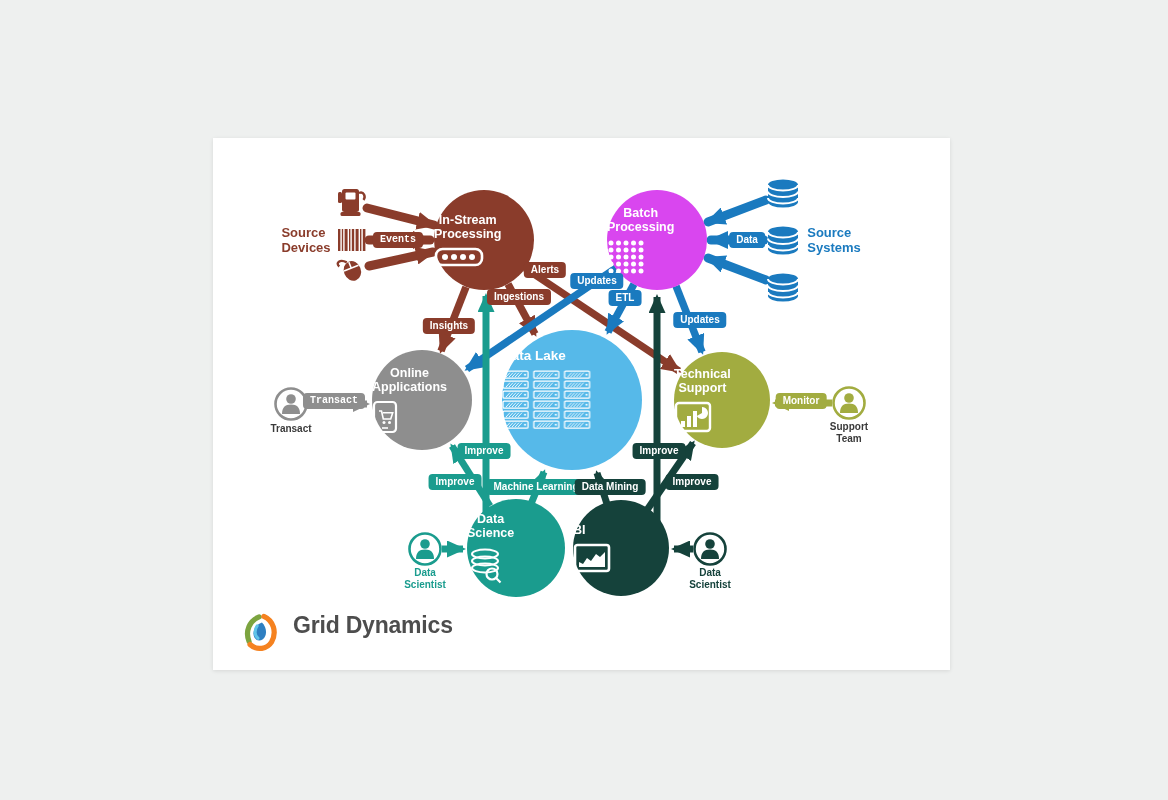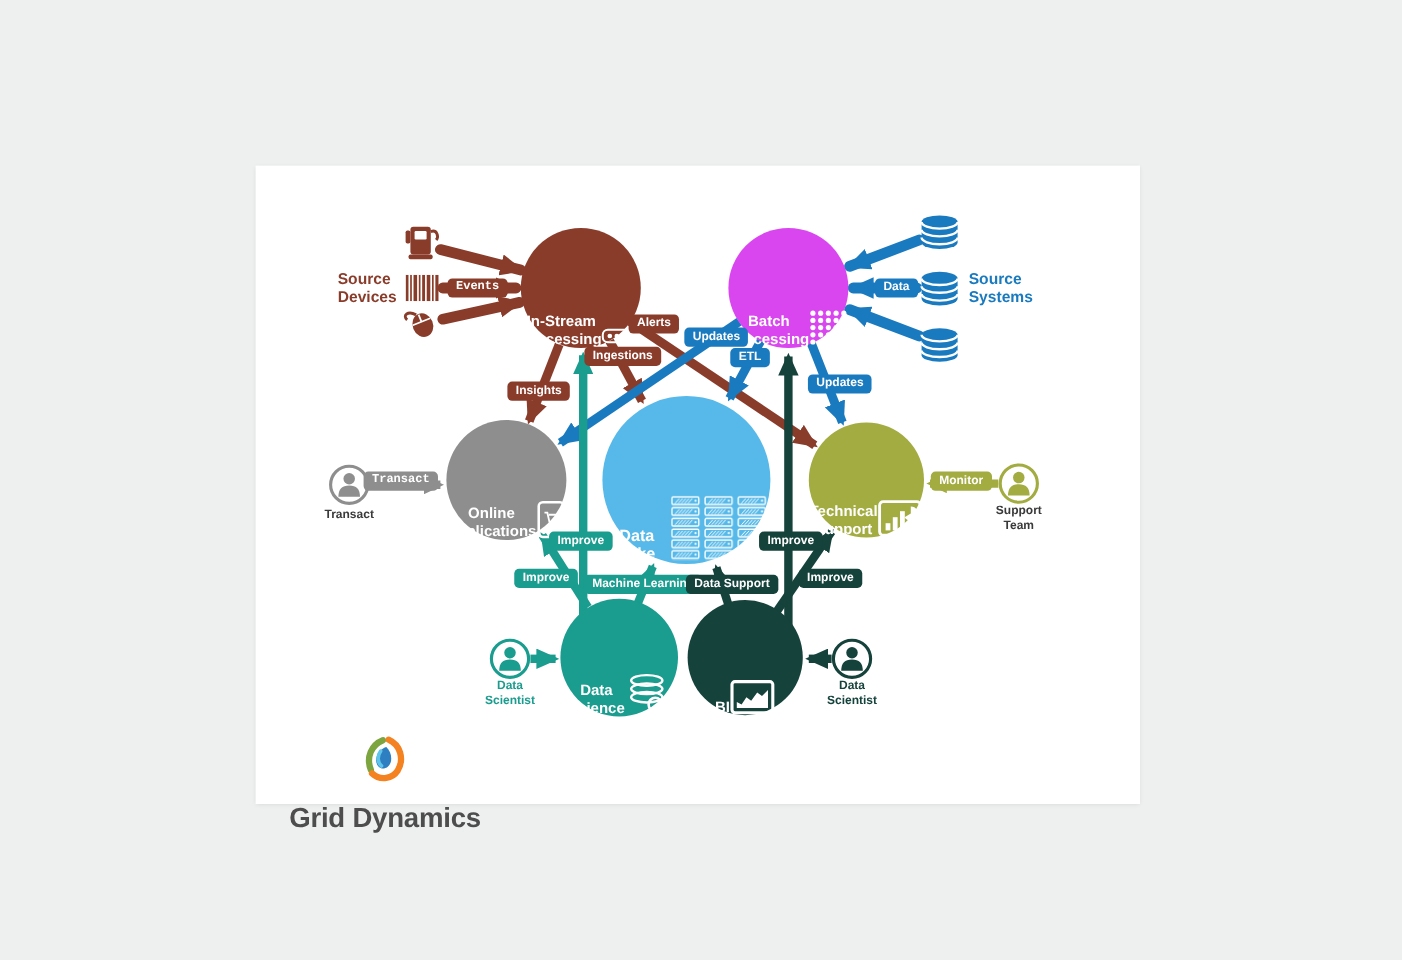--- a/index.html
+++ b/index.html
@@ -1,40 +1,40 @@
 <!DOCTYPE html>
 <html><head>
 <meta charset="utf-8">
 <style>
   * { margin:0; padding:0; box-sizing:border-box; }
   html,body { width:1168px; height:800px; }
   body { font-family:"Liberation Sans", sans-serif; background:#eef0ef; position:relative; overflow:hidden; }
   .page { position:absolute; inset:0; background:#eef0ef; }
   .card { position:absolute; left:213px; top:138px; width:737px; height:532px; background:#ffffff; box-shadow:0 1px 4px rgba(0,0,0,.10); }
   .arrows { position:absolute; left:0; top:0; width:737px; height:532px; }
-  .node { position:absolute; border-radius:50%; display:flex; flex-direction:row; align-items:flex-end; justify-content:center; color:#fff; text-align:center; }
+  .node { position:absolute; border-radius:50%; display:flex; flex-direction:column; align-items:flex-start; justify-content:center; color:#fff; text-align:center; }
   .node-label { font-weight:bold; font-size:12.5px; line-height:1.15; white-space:pre-line; }
   .n-instream { left:221px; top:52px;  width:100px; height:100px; background:#8a3c2b; }
   .n-batch    { left:394px; top:52px;  width:100px; height:100px; background:#d946ef; }
   .n-datalake { left:289px; top:192px; width:140px; height:140px; background:#56b9e9; justify-content:flex-start; padding-top:18px; }
   .n-datalake .node-label { font-size:13.5px; }
   .n-online   { left:159px; top:212px; width:100px; height:100px; background:#8e8e8e; }
   .n-tech     { left:461px; top:214px; width:96px;  height:96px;  background:#a2ac40; }
   .n-ds       { left:254px; top:361px; width:98px;  height:98px;  background:#1a9c8e; }
   .n-bi       { left:360px; top:362px; width:96px;  height:96px;  background:#15423b; }
   .node svg { margin-top:6px; display:block; }
   .tag { position:absolute; transform:translate(-50%,-50%); color:#fff; font-size:10px; font-weight:bold; padding:3px 7px; border-radius:4px; white-space:nowrap; line-height:1; z-index:5; }
   .tg-brown { background:#8a3c2b; } .tg-blue { background:#1a7abf; } .tg-teal { background:#1a9c8e; }
   .tg-dark { background:#15423b; } .tg-gray { background:#8e8e8e;font-family:Liberation Mono, monospace; } .tg-olive { background:#a2ac40; }
   .side-label { position:absolute; transform:translate(-50%,-50%); font-weight:bold; font-size:13px; line-height:1.15; white-space:pre-line; text-align:left; }
   .sl-brown { color:#8a3c2b; } .sl-blue { color:#1a7abf; }
   .mini-label { position:absolute; transform:translate(-50%,-50%); font-size:10px; font-weight:bold; line-height:1.15; white-space:pre-line; text-align:center; color:#3a3a3a; }
   .ml-teal { color:#1a9c8e; } .ml-dark { color:#15423b; }
   .icon-abs { position:absolute; }
-  .logo { position:absolute; left:28px; top:474px; display:flex; align-items:center; gap:12px;flex-direction:column; }
+  .logo { position:absolute; left:28px; top:474px; display:flex; align-items:flex-start; gap:12px; }
   .logo-text { font-size:23px; font-weight:600; color:#4d4d4d; letter-spacing:-0.2px; }
 </style>
 </head>
 <body>
 
 <div class="page">
   <div class="card">
 
     <svg class="arrows" viewBox="0 0 737 532">
       <defs>
@@ -281,21 +281,21 @@
     <div class="tag tg-blue" style="left:534px; top:102px;">Data</div>
     <div class="tag tg-brown" style="left:332px; top:132px;">Alerts</div>
     <div class="tag tg-blue" style="left:384px; top:143px;">Updates</div>
     <div class="tag tg-brown" style="left:306px; top:159px;">Ingestions</div>
     <div class="tag tg-blue" style="left:412px; top:160px;">ETL</div>
     <div class="tag tg-brown" style="left:236px; top:188px;">Insights</div>
     <div class="tag tg-blue" style="left:487px; top:182px;">Updates</div>
     <div class="tag tg-teal" style="left:271px; top:313px;">Improve</div>
     <div class="tag tg-teal" style="left:242px; top:344px;">Improve</div>
     <div class="tag tg-teal" style="left:323px; top:349px;">Machine Learning</div>
-    <div class="tag tg-dark" style="left:397px; top:349px;">Data Support</div>
+    <div class="tag tg-dark" style="left:397px; top:349px;">Data Mining</div>
     <div class="tag tg-dark" style="left:446px; top:313px;">Improve</div>
     <div class="tag tg-dark" style="left:479px; top:344px;">Improve</div>
     <div class="tag tg-gray" style="left:121px; top:263px;">Transact</div>
     <div class="tag tg-olive" style="left:588px; top:263px;">Monitor</div>
 
     <div class="side-label sl-brown" style="left:93px;  top:103px;">Source
 Devices</div>
     <div class="side-label sl-blue" style="left:621px; top:103px;">Source
 Systems</div>
     <div class="mini-label" style="left:78px;  top:291px;">Transact</div>

